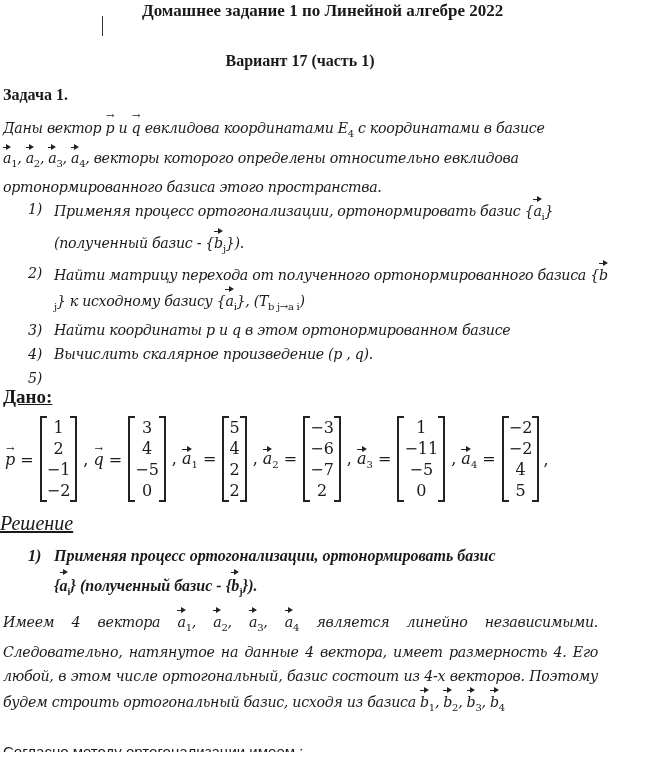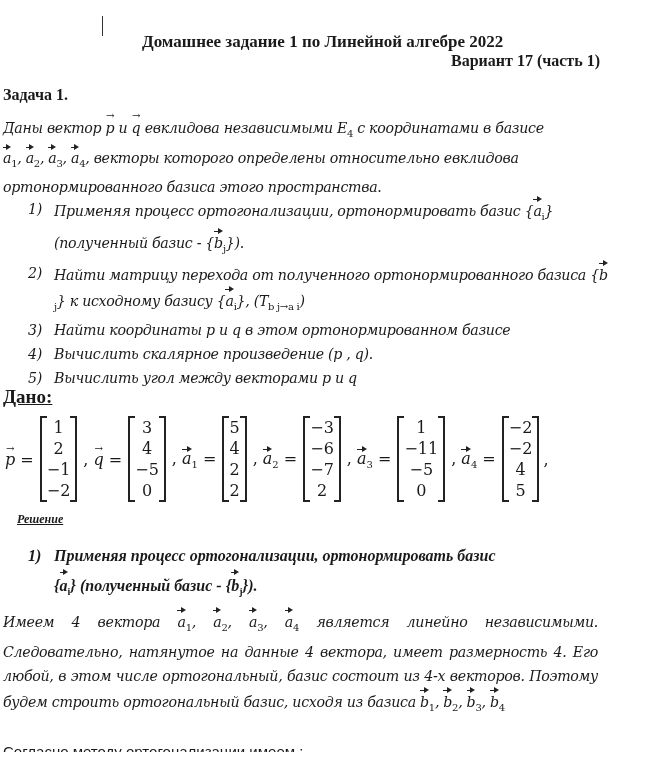--- a/index.html
+++ b/index.html
@@ -2,24 +2,24 @@
 <html><head>
 <meta charset="utf-8">
 <style>
   html, body { margin: 0; padding: 0; background: #ffffff; }
   body {
     width: 666px; height: 764px; overflow: hidden; position: relative;
     font-family: "Liberation Serif", "DejaVu Serif", serif; color: #1a1a1a;
   }
   .page { position: absolute; left: 0; top: 0; width: 666px; height: 752px; }
   .title {
-    position: absolute; left: 104px; top: 32px; font-weight: bold; font-size: 17px; padding-left: 38px;
+    position: absolute; left: 104px; top: 1px; font-weight: bold; font-size: 17px; padding-left: 38px;
   }
   .caret { position: absolute; left: 102px; top: 16px; width: 1px; height: 20px; background: #333; }
-  .subtitle { position: absolute; left: 0; width: 600px; top: 52px; text-align: right; font-weight: bold; font-size: 16px; }
+  .subtitle { position: absolute; left: 0; width: 600px; top: 52px; text-align: center; font-weight: bold; font-size: 16px; }
   .task { position: absolute; left: 3px; top: 86px; font-weight: bold; font-size: 16px; }
   .para {
     position: absolute; left: 3px; width: 595px; font-style: italic; font-size: 15.5px; line-height: 23.5px;
     font-family: "DejaVu Serif", serif; letter-spacing: -0.3px; font-size: 14.2px;
   }
   .p1 { top: 117px; }
   .list { position: absolute; left: 28px; width: 590px; font-style: italic; font-family: "DejaVu Serif", serif; font-size: 14.2px; letter-spacing: -0.3px; }
   .li { position: relative; padding-left: 26px; line-height: 24px; }
   .li .num { position: absolute; left: 0; top: 0; }
   .l1 { top: 197px; }
@@ -29,21 +29,21 @@
   .ovl::before { content: ""; position: absolute; left: 0; right: 2px; top: 2px; border-top: 1px solid #222; }
   .ovl::after { content: ""; position: absolute; right: 0; top: -1px; border-left: 5px solid #222; border-top: 3px solid transparent; border-bottom: 3px solid transparent; }
   sub { font-size: 10px; font-style: normal; }
   .given { position: absolute; left: 3px; top: 386px; font-weight: bold; font-size: 19px; text-decoration: underline; }
   .eq { position: absolute; left: 3px; top: 414px; height: 90px; display: flex; align-items: center; font-family: "DejaVu Serif", serif; font-size: 16px; }
   .mat { display: inline-flex; flex-direction: column; align-items: center; justify-content: center; margin: 0 4px; padding: 0 5px; border-left: 2px solid #222; border-right: 2px solid #222; position: relative; height: 86px; }
   .mat::before, .mat::after { content: ""; position: absolute; top: 0; bottom: 0; width: 5px; border-top: 2px solid #222; border-bottom: 2px solid #222; }
   .mat::before { left: 0; } .mat::after { right: 0; }
   .mat span { line-height: 21px; font-size: 16px; }
   .sym { margin: 0 2px; }
-  .sol { position: absolute; left: 17px; top: 512px; font-weight: bold; font-style: italic; font-size: 12px; text-decoration: underline; }
+  .sol { position: absolute; left: 0; top: 512px; font-weight: normal; font-style: italic; font-size: 20px; text-decoration: underline; }
   .blist { position: absolute; left: 28px; top: 542px; width: 600px; font-weight: bold; font-style: italic; font-size: 16px; }
   .blist .li { line-height: 28px; }
   .p2 { top: 602px; text-align: justify; line-height: 24px; margin-top: 6px; }
   .next { position: absolute; left: 3px; top: 742px; font-size: 15px; font-family: "Liberation Sans", sans-serif; height: 10px; overflow: hidden; line-height: 20px; }
   .statusbar { position: absolute; left: 0; top: 792px; width: 585px; height: 12px; background: #f0f0f0; border-top: 1px solid #e0e0e0; }
   .sb-item { position: absolute; top: 1px; font-size: 8px; color: #555; font-family: "Liberation Sans", sans-serif; }
   .view-btn { position: absolute; top: 0; width: 20px; height: 12px; display: flex; align-items: center; justify-content: center; font-size: 9px; color: #555; }
   .view-btn.active { background: #d8d8d8; }
 </style>
 </head>
@@ -53,21 +53,21 @@
   <div class="caret"></div>
   <div class="title">Домашнее задание 1 по Линейной алгебре 2022</div>
   <div class="subtitle">Вариант 17 (часть 1)</div>
   <div class="task">Задача 1.</div>
 
   <div class="para p1">
     <span>Даны вектор</span>
     <span class="vec"><span class="arr">→</span><span>p</span></span>
     <span>и</span>
     <span class="vec"><span class="arr">→</span><span>q</span></span>
-    <span>евклидова независимыми E</span><sub>4</sub>
+    <span>евклидова координатами E</span><sub>4</sub>
     <span>с координатами в базисе</span><br>
     <span class="ovl">a</span><sub>1</sub>, <span class="ovl">a</span><sub>2</sub>, <span class="ovl">a</span><sub>3</sub>, <span class="ovl">a</span><sub>4</sub>,
     <span>векторы которого определены относительно евклидова ортонормированного базиса этого пространства.</span>
   </div>
 
   <div class="list l1">
     <div class="li">
       <span class="num">1)</span>
       <span>Применяя процесс ортогонализации, ортонормировать базис</span> {<span class="ovl">a</span><sub>i</sub>}<br>
       <span>(полученный базис -</span> {<span class="ovl">b</span><sub>j</sub>}<span>).</span>
@@ -77,21 +77,21 @@
       <span>Найти матрицу перехода от полученного ортонормированного базиса</span> {<span class="ovl">b</span><sub>j</sub>}
       <span>к исходному базису</span> {<span class="ovl">a</span><sub>i</sub>}<span>, (T</span><sub>b j→a i</sub><span>)</span>
     </div>
     <div class="li">
       <span class="num">3)</span><span>Найти координаты p и q в этом ортонормированном базисе</span>
     </div>
     <div class="li">
       <span class="num">4)</span><span>Вычислить скалярное произведение (p , q).</span>
     </div>
     <div class="li">
-      <span class="num">5)</span><span>Вычислить угол между векторами p и q</span>
+      <span class="num">5)</span>
     </div>
   </div>
 
   <div class="given">Дано:</div>
 
   <div class="eq" id="vec-eq">
       <span class="sym"><span class="vec" style="font-style:italic"><span class="arr">→</span>p</span> =</span>
       <span class="mat">
         <span>1</span>
         <span>2</span>

